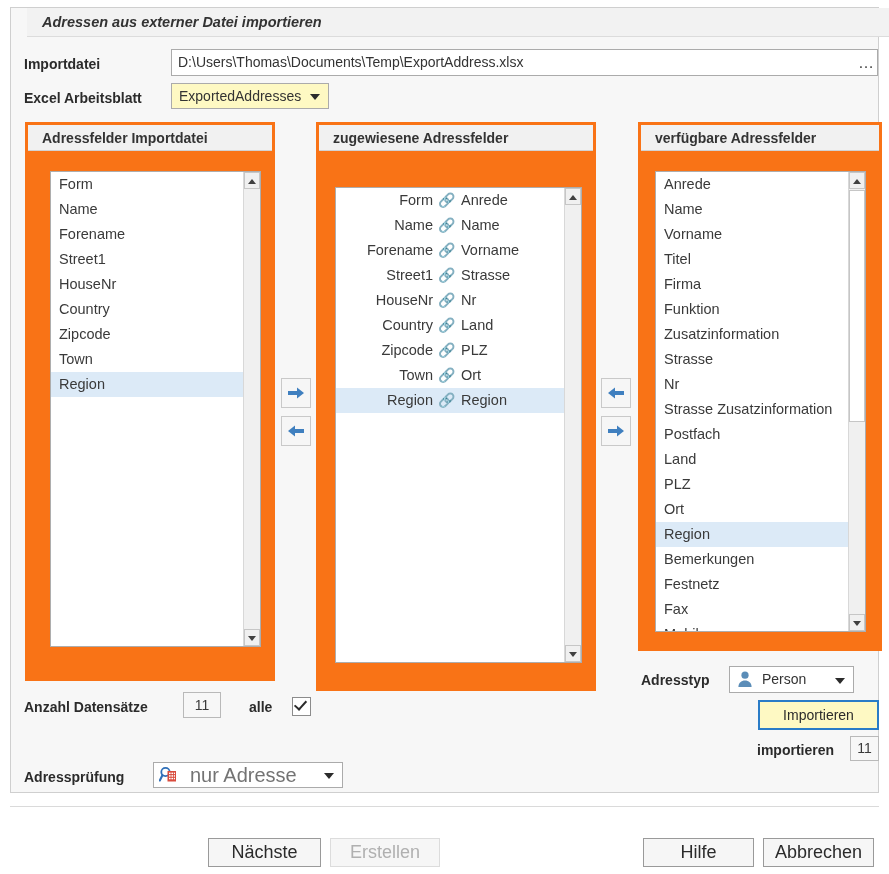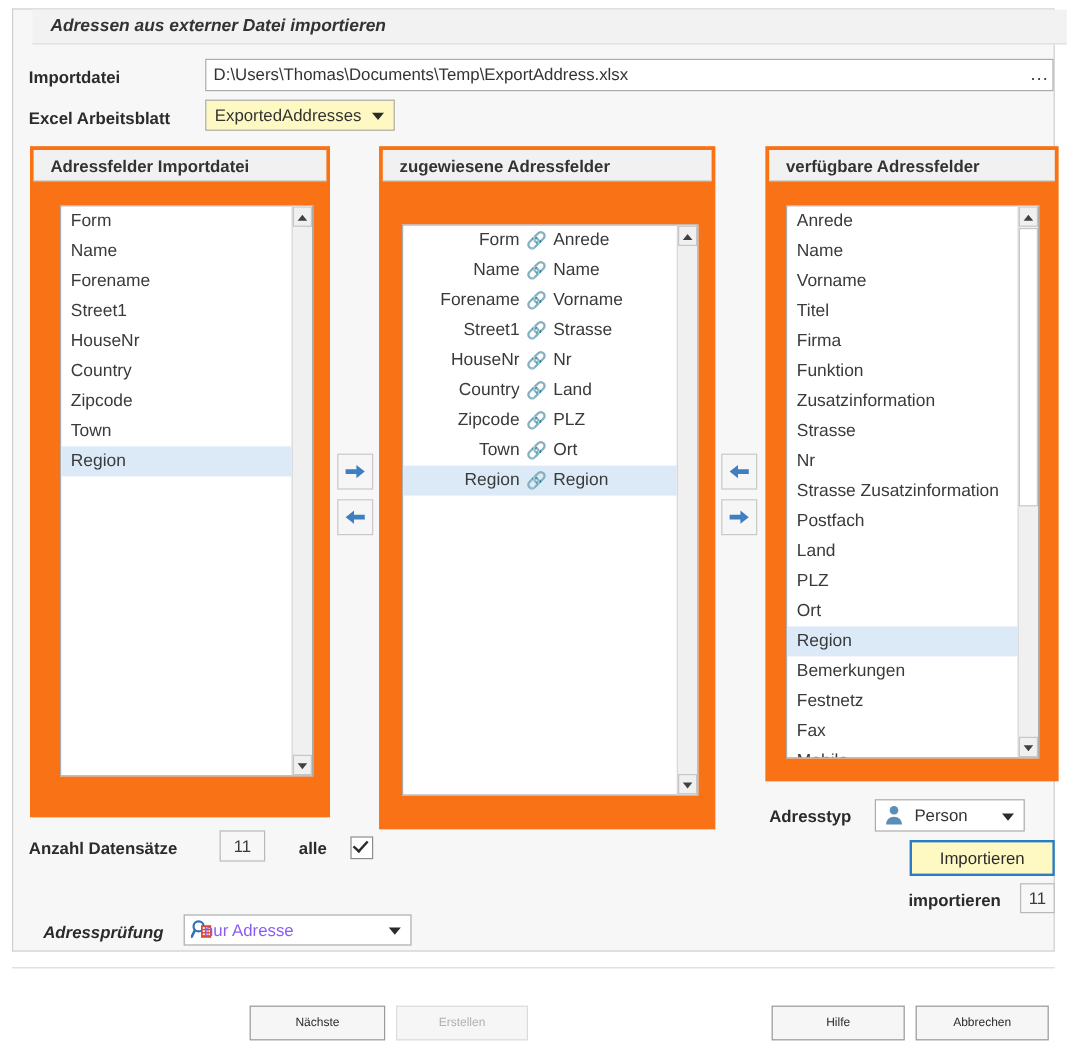--- a/index.html
+++ b/index.html
@@ -260,34 +260,34 @@
   }
   #chk-alle .tick {
     position: absolute;
     left: 4px; top: 0px;
     width: 7px; height: 12px;
     border: solid #2b2b2b;
     border-width: 0 2px 2px 0;
     transform: rotate(42deg);
   }
 
-  #lbl-pruefung { position: absolute; left: 25px; top: 761px; font-style: italic; }
+  #lbl-pruefung { position: absolute; left: 13px; top: 761px; }
   #pruefung-select {
     position: absolute;
     left: 142px; top: 754px;
     width: 190px; height: 26px;
     background: #ffffff;
     border: 1px solid #ababab;
     cursor: pointer;
   }
   #pruefung-value {
     position: absolute;
-    left: 16px; top: 0;
+    left: 36px; top: 0;
     height: 24px; line-height: 24px;
-    font-size: 14px; color: #8b5cf6;
+    font-size: 20px; color: #737373;
   }
   .sel-icon {
     position: absolute;
     left: 5px; top: 3px;
     width: 20px; height: 18px;
   }
 
   
   #lbl-adresstyp { position: absolute; left: 630px; top: 664px; }
   #adresstyp-select {
@@ -335,21 +335,21 @@
     width: 869px; height: 1px;
     background: #dadada;
   }
   .footer-btn {
     position: absolute;
     top: 838px;
     height: 29px;
     background: #f6f6f6;
     border: 1px solid #9a9a9a;
     font-family: "Liberation Sans", sans-serif;
-    font-size: 10px;
+    font-size: 18px;
     color: #2b2b2b;
     cursor: pointer;
   }
   .footer-btn.disabled {
     color: #b0b0b0;
     border-color: #dcdcdc;
     background: #f6f6f6;
     cursor: default;
   }
   #btn-naechste  { left: 208px; width: 113px; }

